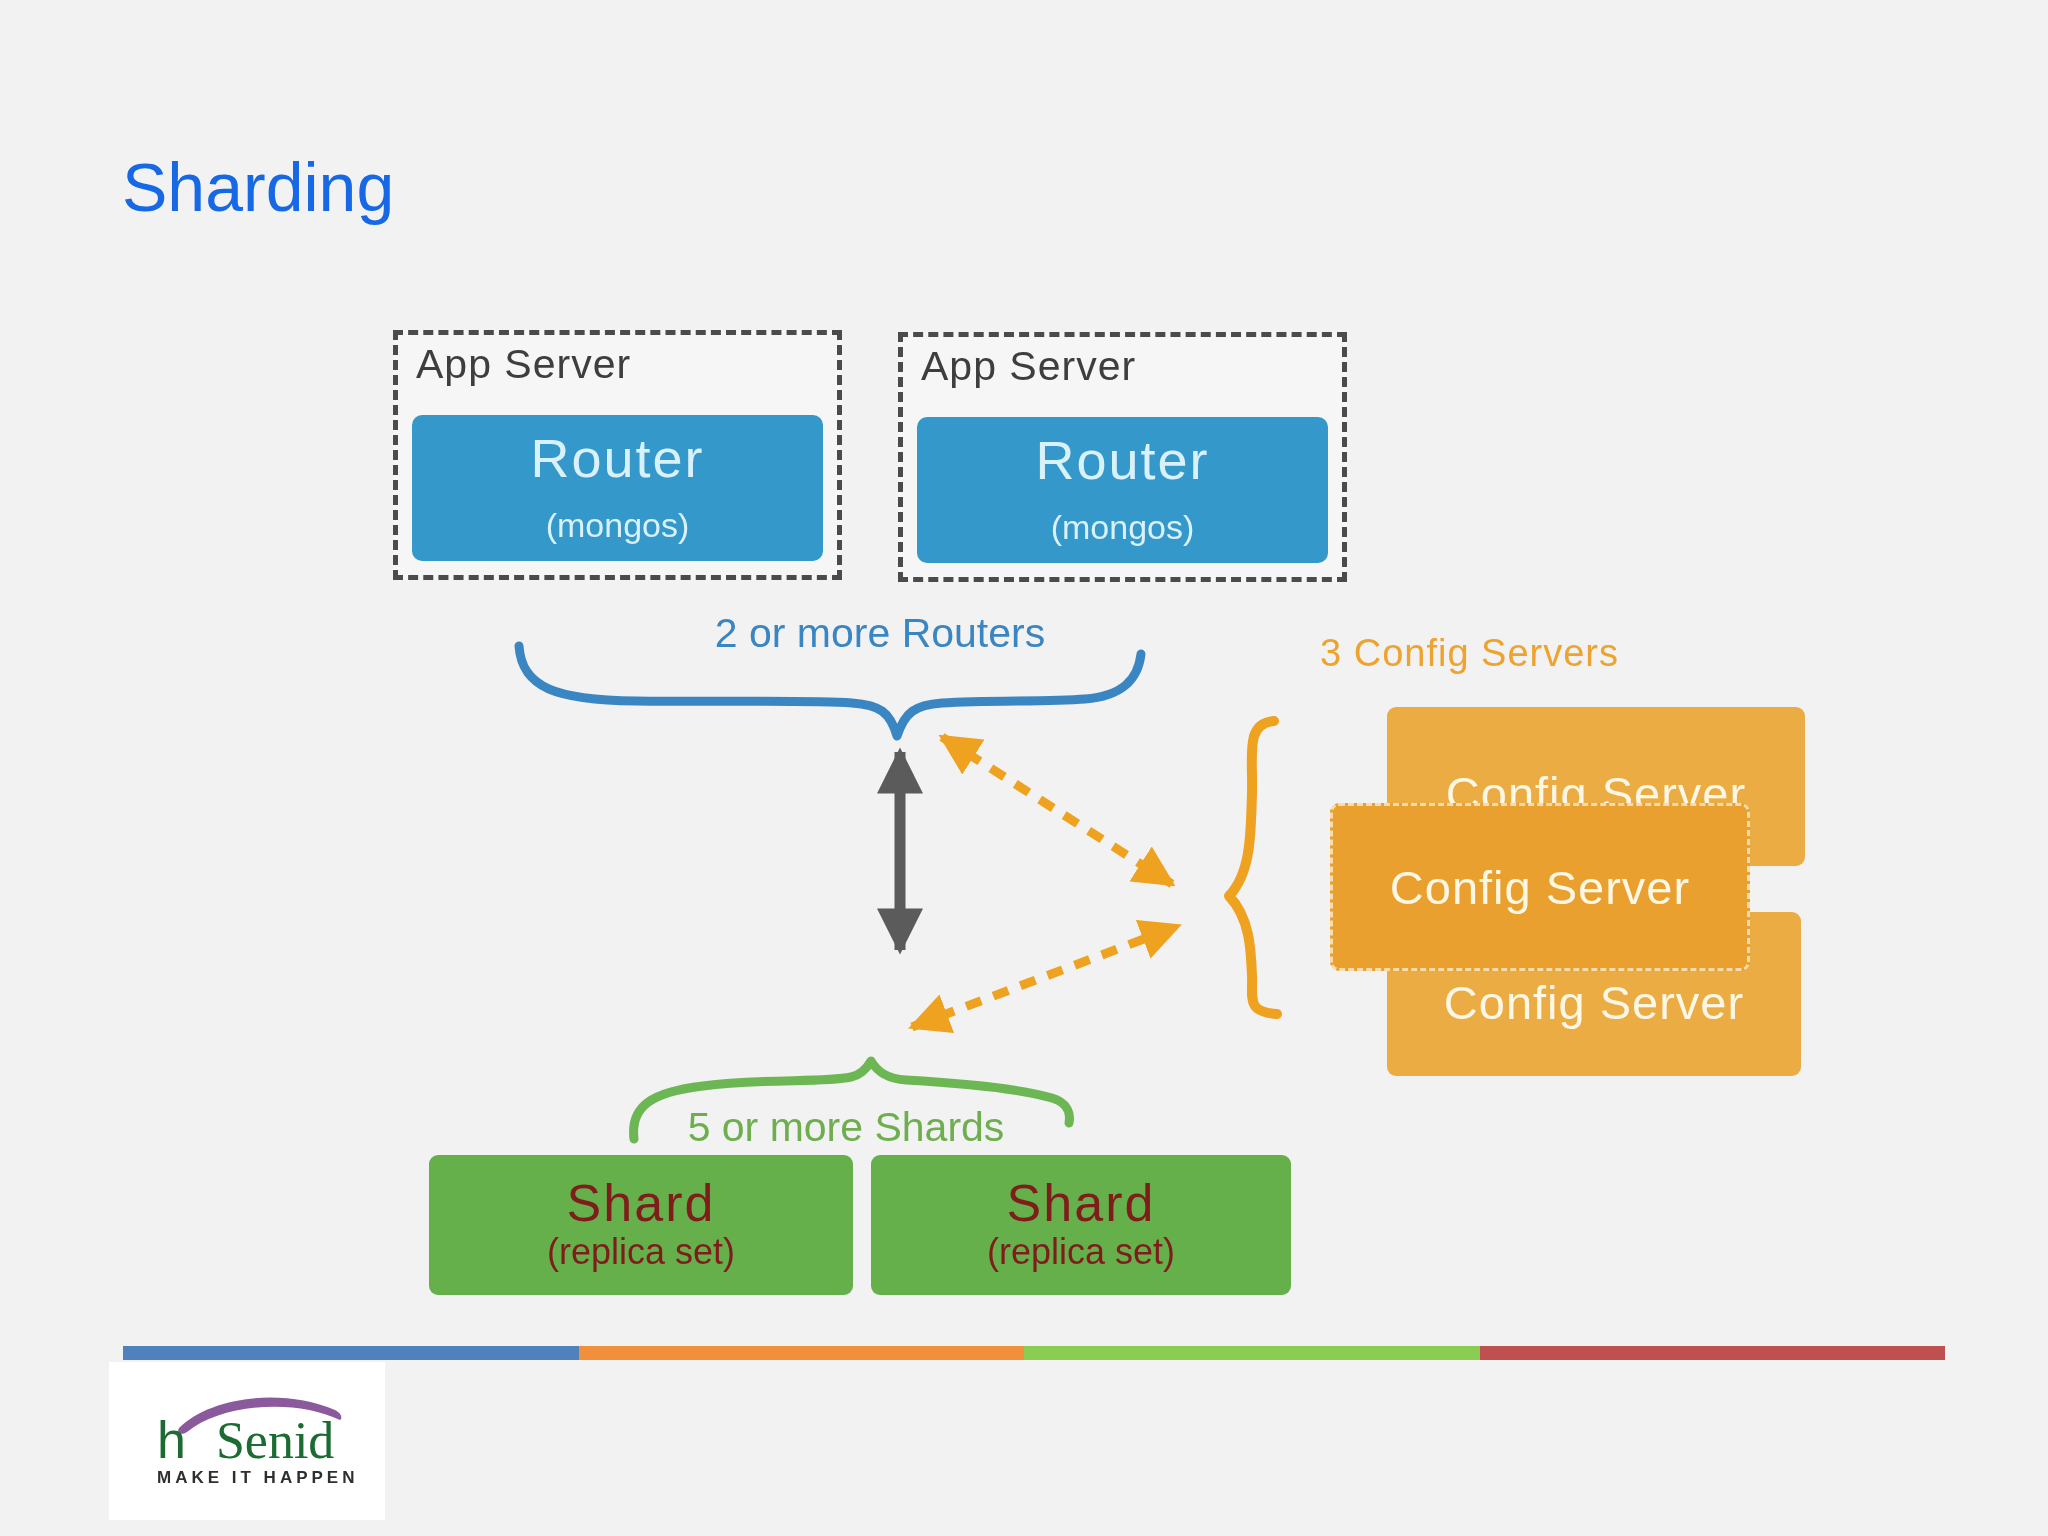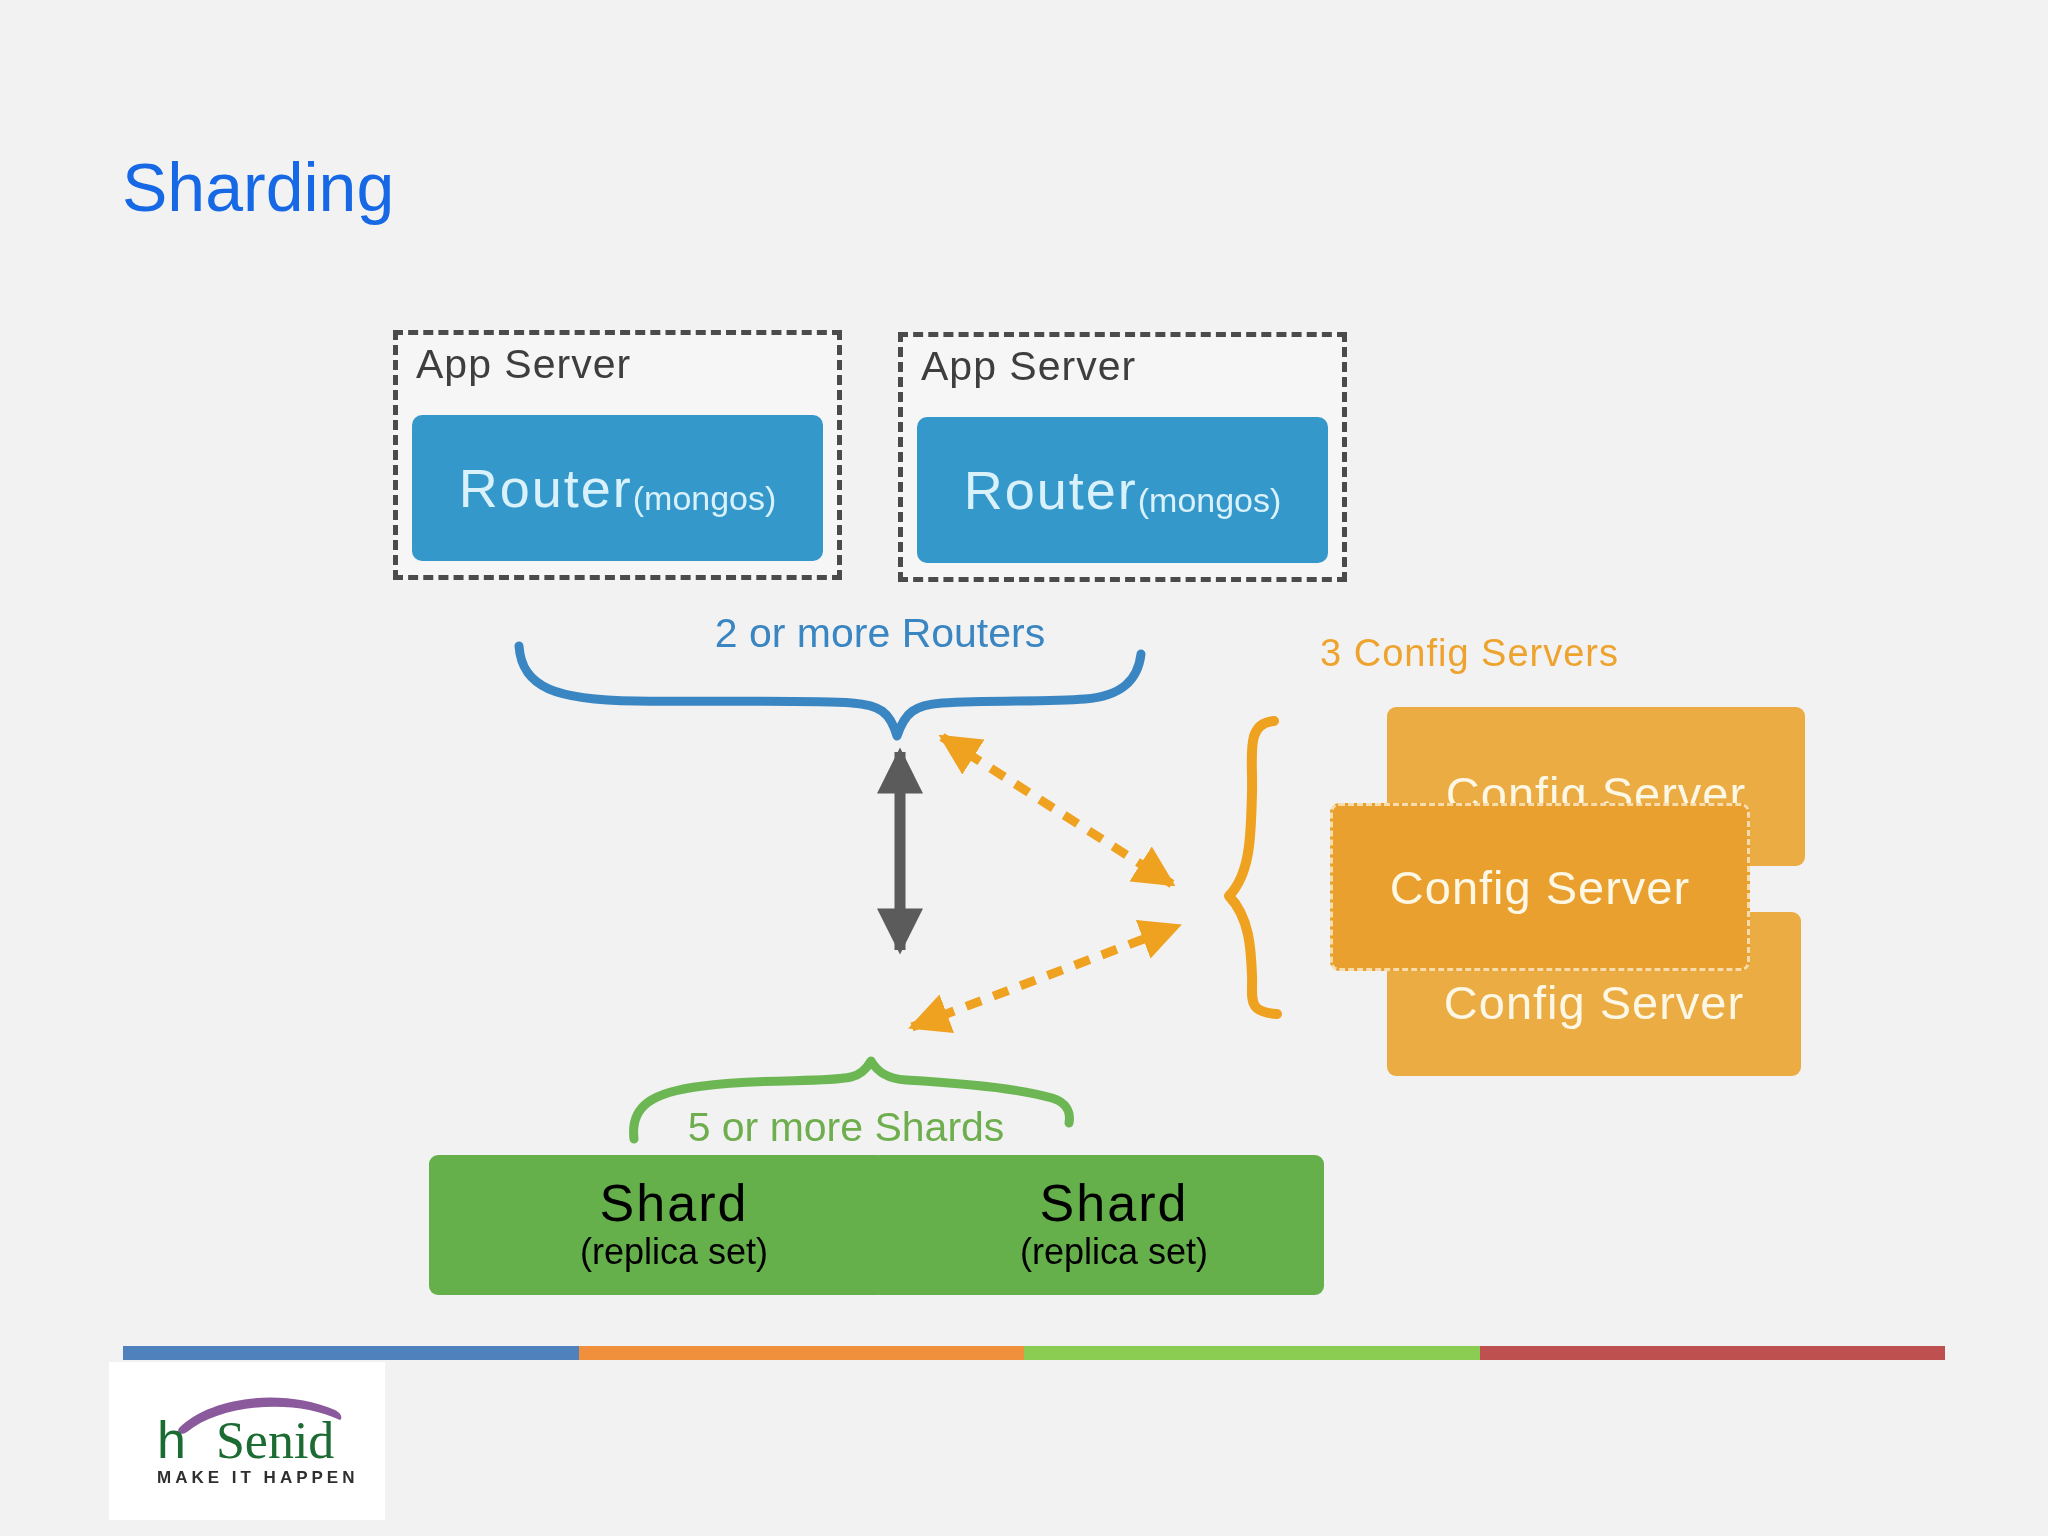--- a/index.html
+++ b/index.html
@@ -25,21 +25,21 @@
   }
   .appbox-1{left:393px;top:330px;}
   .appbox-2{left:898px;top:332px;}
   .appbox .applabel{
     position:absolute;left:18px;top:6px;
     font-size:41px;color:#3e3e3e;letter-spacing:1px;
   }
   .routerbox{
     position:absolute;left:14px;top:80px;width:411px;height:146px;
     background:#3598cb;border-radius:10px;
-    display:flex;flex-direction:row;align-items:center;justify-content:center;
+    display:flex;flex-direction:column;align-items:center;justify-content:center;
     color:#d9f1fb;text-align:center;
   }
   .routerbox .r-title{font-size:54px;letter-spacing:2px;line-height:1.0;}
   .routerbox .r-sub{font-size:34px;line-height:1.2;margin-top:20px;}
 
   
   .routers-brace-label{
     position:absolute;left:660px;top:610px;width:440px;text-align:center;
     font-size:41px;color:#3a86c2;
   }
@@ -64,21 +64,21 @@
   .config-middle{
     left:1305px;top:803px;width:420px;height:168px;
     background:#e9a02e;border:3px dashed #f7ddae;box-sizing:border-box;
   }
 
   
   .shardbox{
     position:absolute;top:1155px;width:424px;height:140px;
     background:#66b04b;border-radius:9px;
     display:flex;flex-direction:column;align-items:center;justify-content:center;
-    color:#000000;text-align:center;padding-left:33px;
+    color:#7f1d1d;text-align:center;
   }
   .shard-1{left:429px;}
   .shard-2{left:871px;width:420px;}
   .shardbox .s-title{font-size:52px;letter-spacing:2px;line-height:1.0;}
   .shardbox .s-sub{font-size:36px;line-height:1.15;margin-top:2px;text-align:center;}
 
   
   .footer-bar{position:absolute;left:123px;top:1346px;width:1822px;height:14px;display:flex;}
   .footer-bar .seg{height:14px;}
   .seg-blue{width:456px;background:#4f81bd;}

